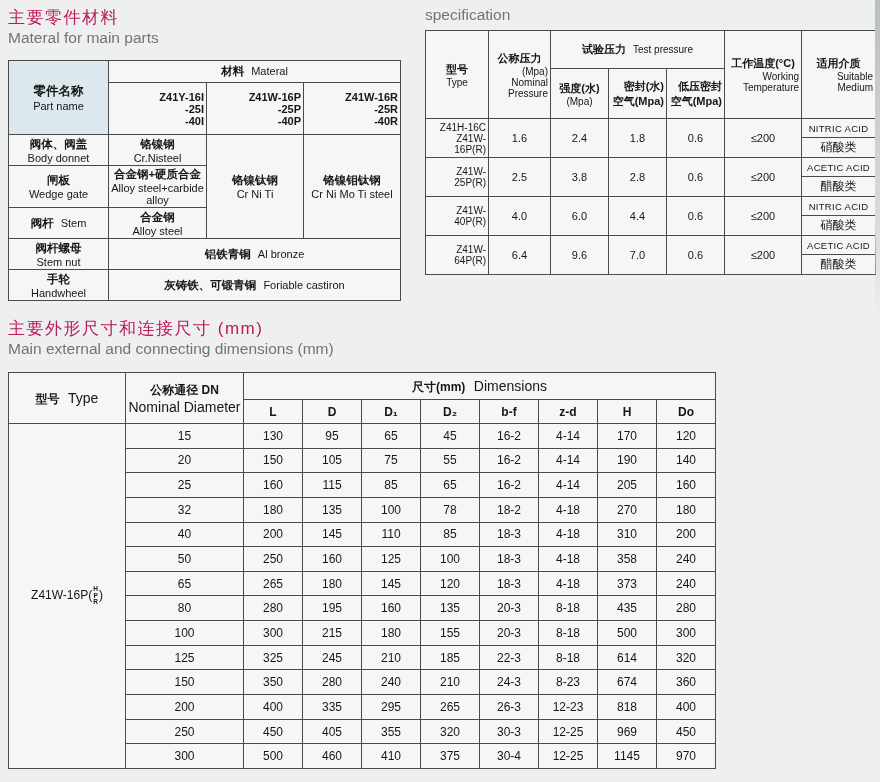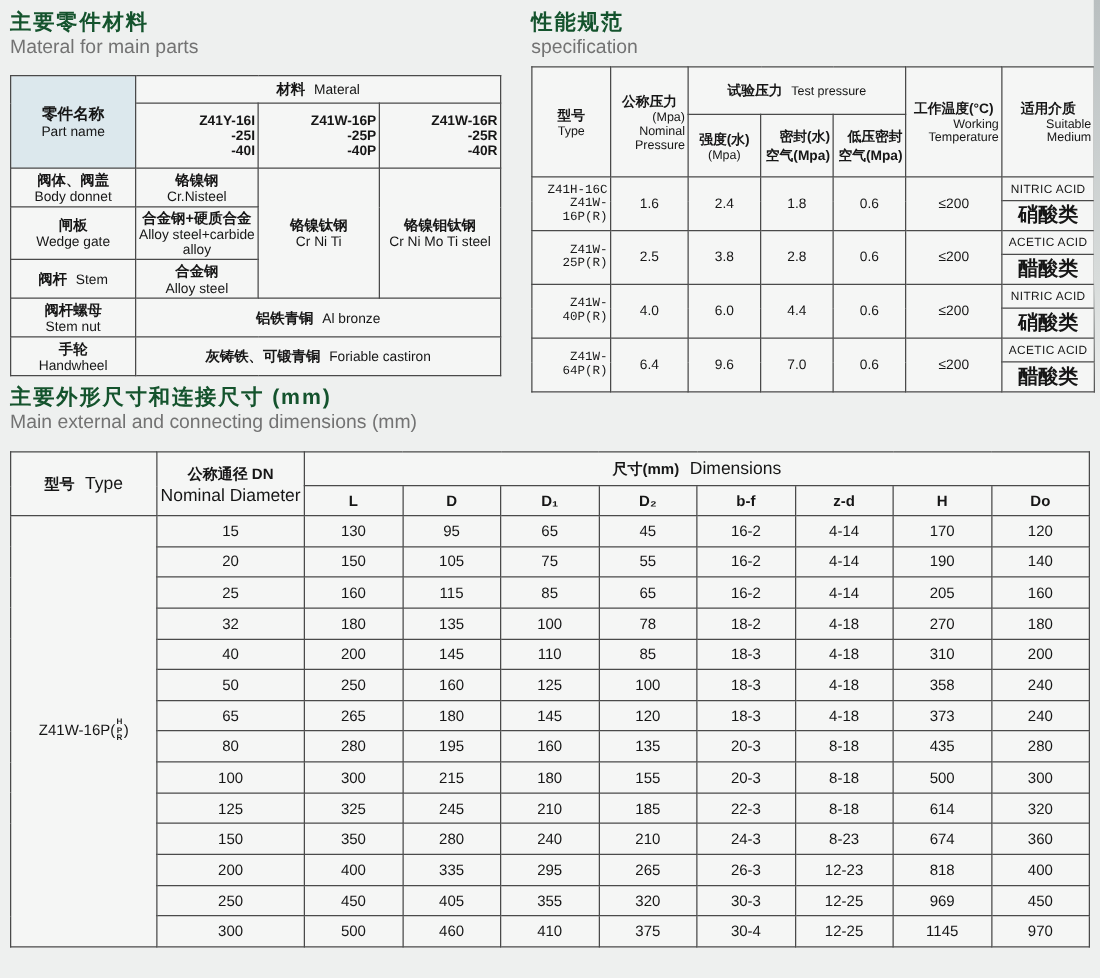--- a/index.html
+++ b/index.html
@@ -11,23 +11,23 @@
     color: #161616;
     overflow: hidden;
   }
   .scan-edge {
     position: absolute; right: 0; top: 0; width: 5px; height: 320px;
     background: linear-gradient(to bottom, #b9bfc0, #d8dcdb 70%, rgba(216,220,219,0));
   }
   .section { position: absolute; }
   .sec-materials { left: 8px; top: 6px; width: 393px; }
   .sec-spec { left: 425px; top: 6px; width: 450px; }
-  .sec-dims { left: 8px; top: 306px; width: 864px; }
-
-  .t-zh { font-size: 17px; font-weight: bold; letter-spacing: 1.5px; color: #14532d; }
+  .sec-dims { left: 8px; top: 317px; width: 708px; }
+
+  .t-zh { font-size: 17px; font-weight: normal; letter-spacing: 1.5px; color: #be185d; }
   .t-en { font-size: 15.5px; color: #737373; }
 
   table { border-collapse: collapse; table-layout: fixed; background: #f5f6f5; width: 100%; }
   th, td {
     border: 1px solid #4a4a4a;
     text-align: center;
     vertical-align: middle;
     padding: 1px 2px;
     overflow: hidden;
     font-weight: normal;
@@ -51,23 +51,23 @@
   .inline > .en { margin-left: 4px; }
 
   
   .tbl-spec { margin-top: 6px; }
   .tbl-spec th { font-size: 10.5px; }
   .tbl-spec .zh { font-size: 11px; }
   .tbl-spec .en { font-size: 10px; }
   .spec-h1 { height: 38px; }
   .spec-h2 { height: 50px; }
   .spec-val { font-size: 11px; height: 19px; }
-  .spec-type { font-size: 10px; font-family: Liberation Mono, monospace; }
+  .spec-type { font-size: 10px; }
   .spec-med-en { font-size: 9.5px; letter-spacing: 0.3px; }
-  .spec-med-zh { font-size: 16px; font-weight: bold; }
+  .spec-med-zh { font-size: 12px; font-weight: normal; }
 
   
   .tbl-dims { margin-top: 14px; }
   .dims-h1 { height: 27px; }
   .dims-h2 { height: 24px; }
   .tbl-dims thead .zh { font-size: 12px; }
   .tbl-dims thead .en { font-size: 14px; text-align: center; }
   .dims-col-label { font-size: 12px; font-weight: bold; }
   .tbl-dims tbody tr { height: 24.65px; }
   .tbl-dims tbody td { font-size: 12px; }
@@ -172,21 +172,20 @@
         <td colspan="3" class="inline">
           <span class="zh">灰铸铁、可锻青铜</span>
           <span class="en">Foriable castiron</span>
         </td>
       </tr>
     </tbody>
   </table>
 </div>
 
 <div class="section sec-spec">
-  <div class="t-zh">性能规范</div>
   <div class="t-en">specification</div>
 
   <table class="tbl-spec">
     <colgroup>
       <col style="width:63px">
         <col style="width:62px">
         <col style="width:58px">
         <col style="width:58px">
       <col style="width:58px">
         <col style="width:77px">

